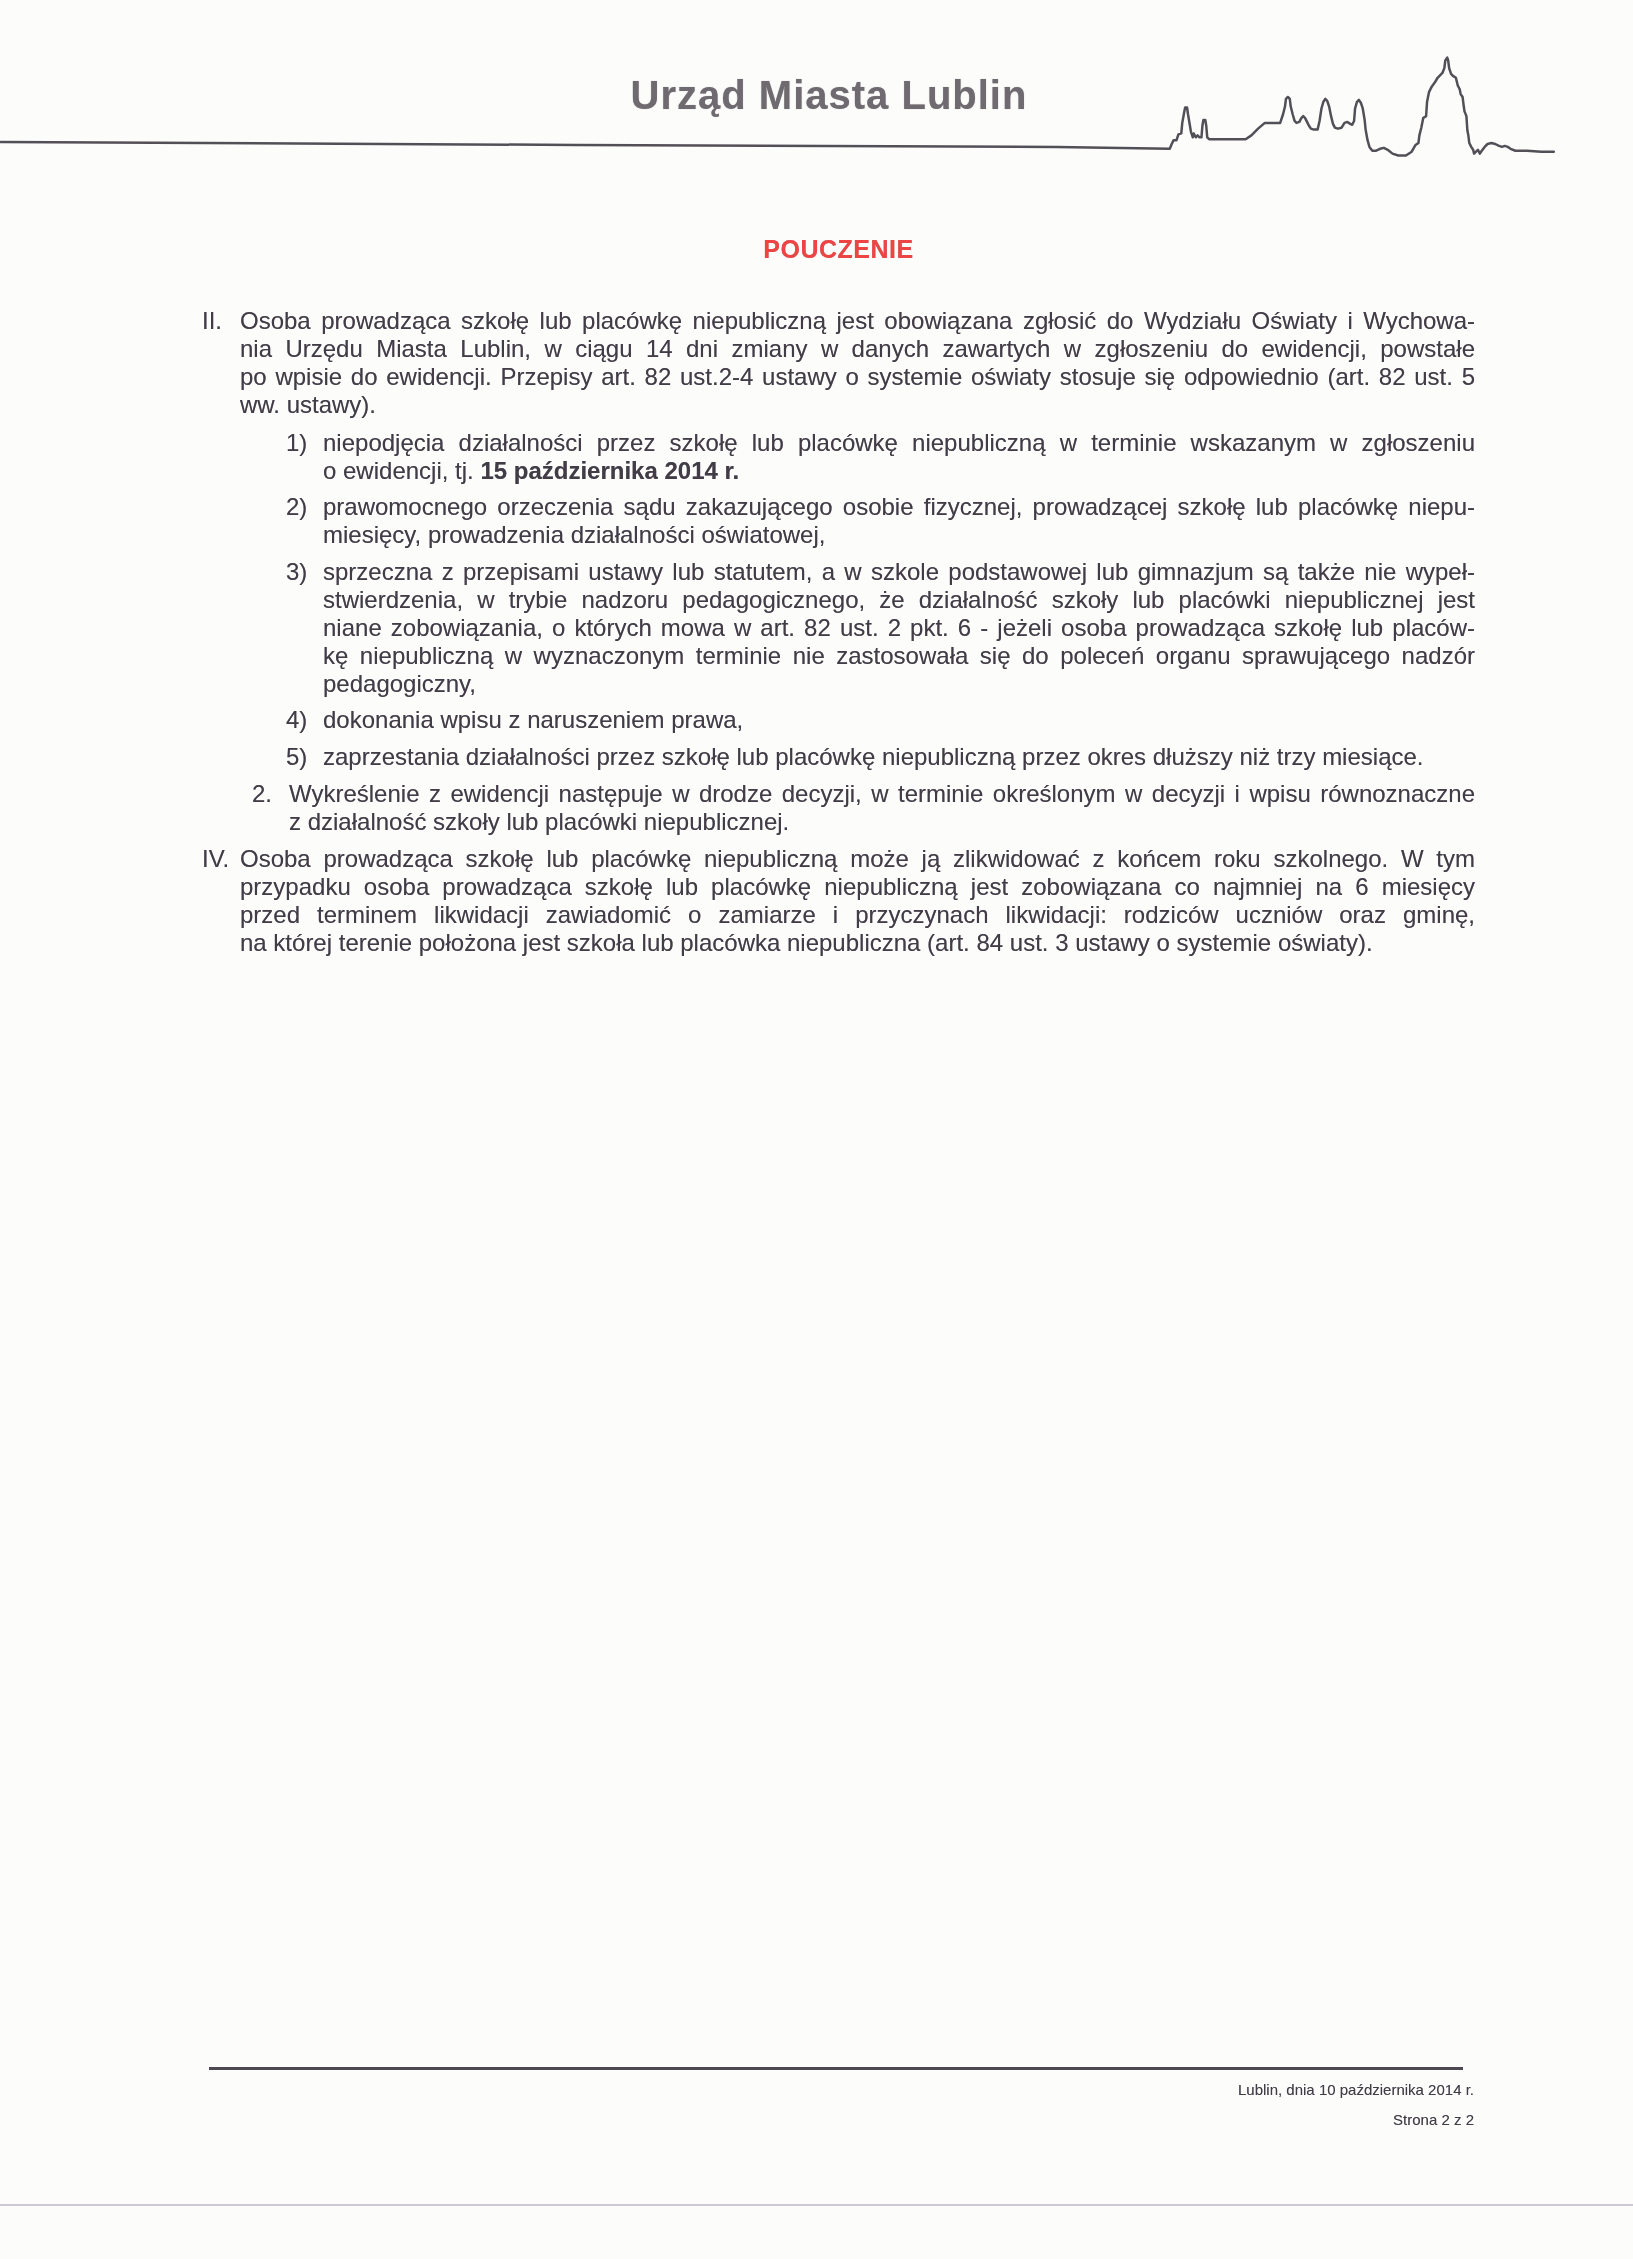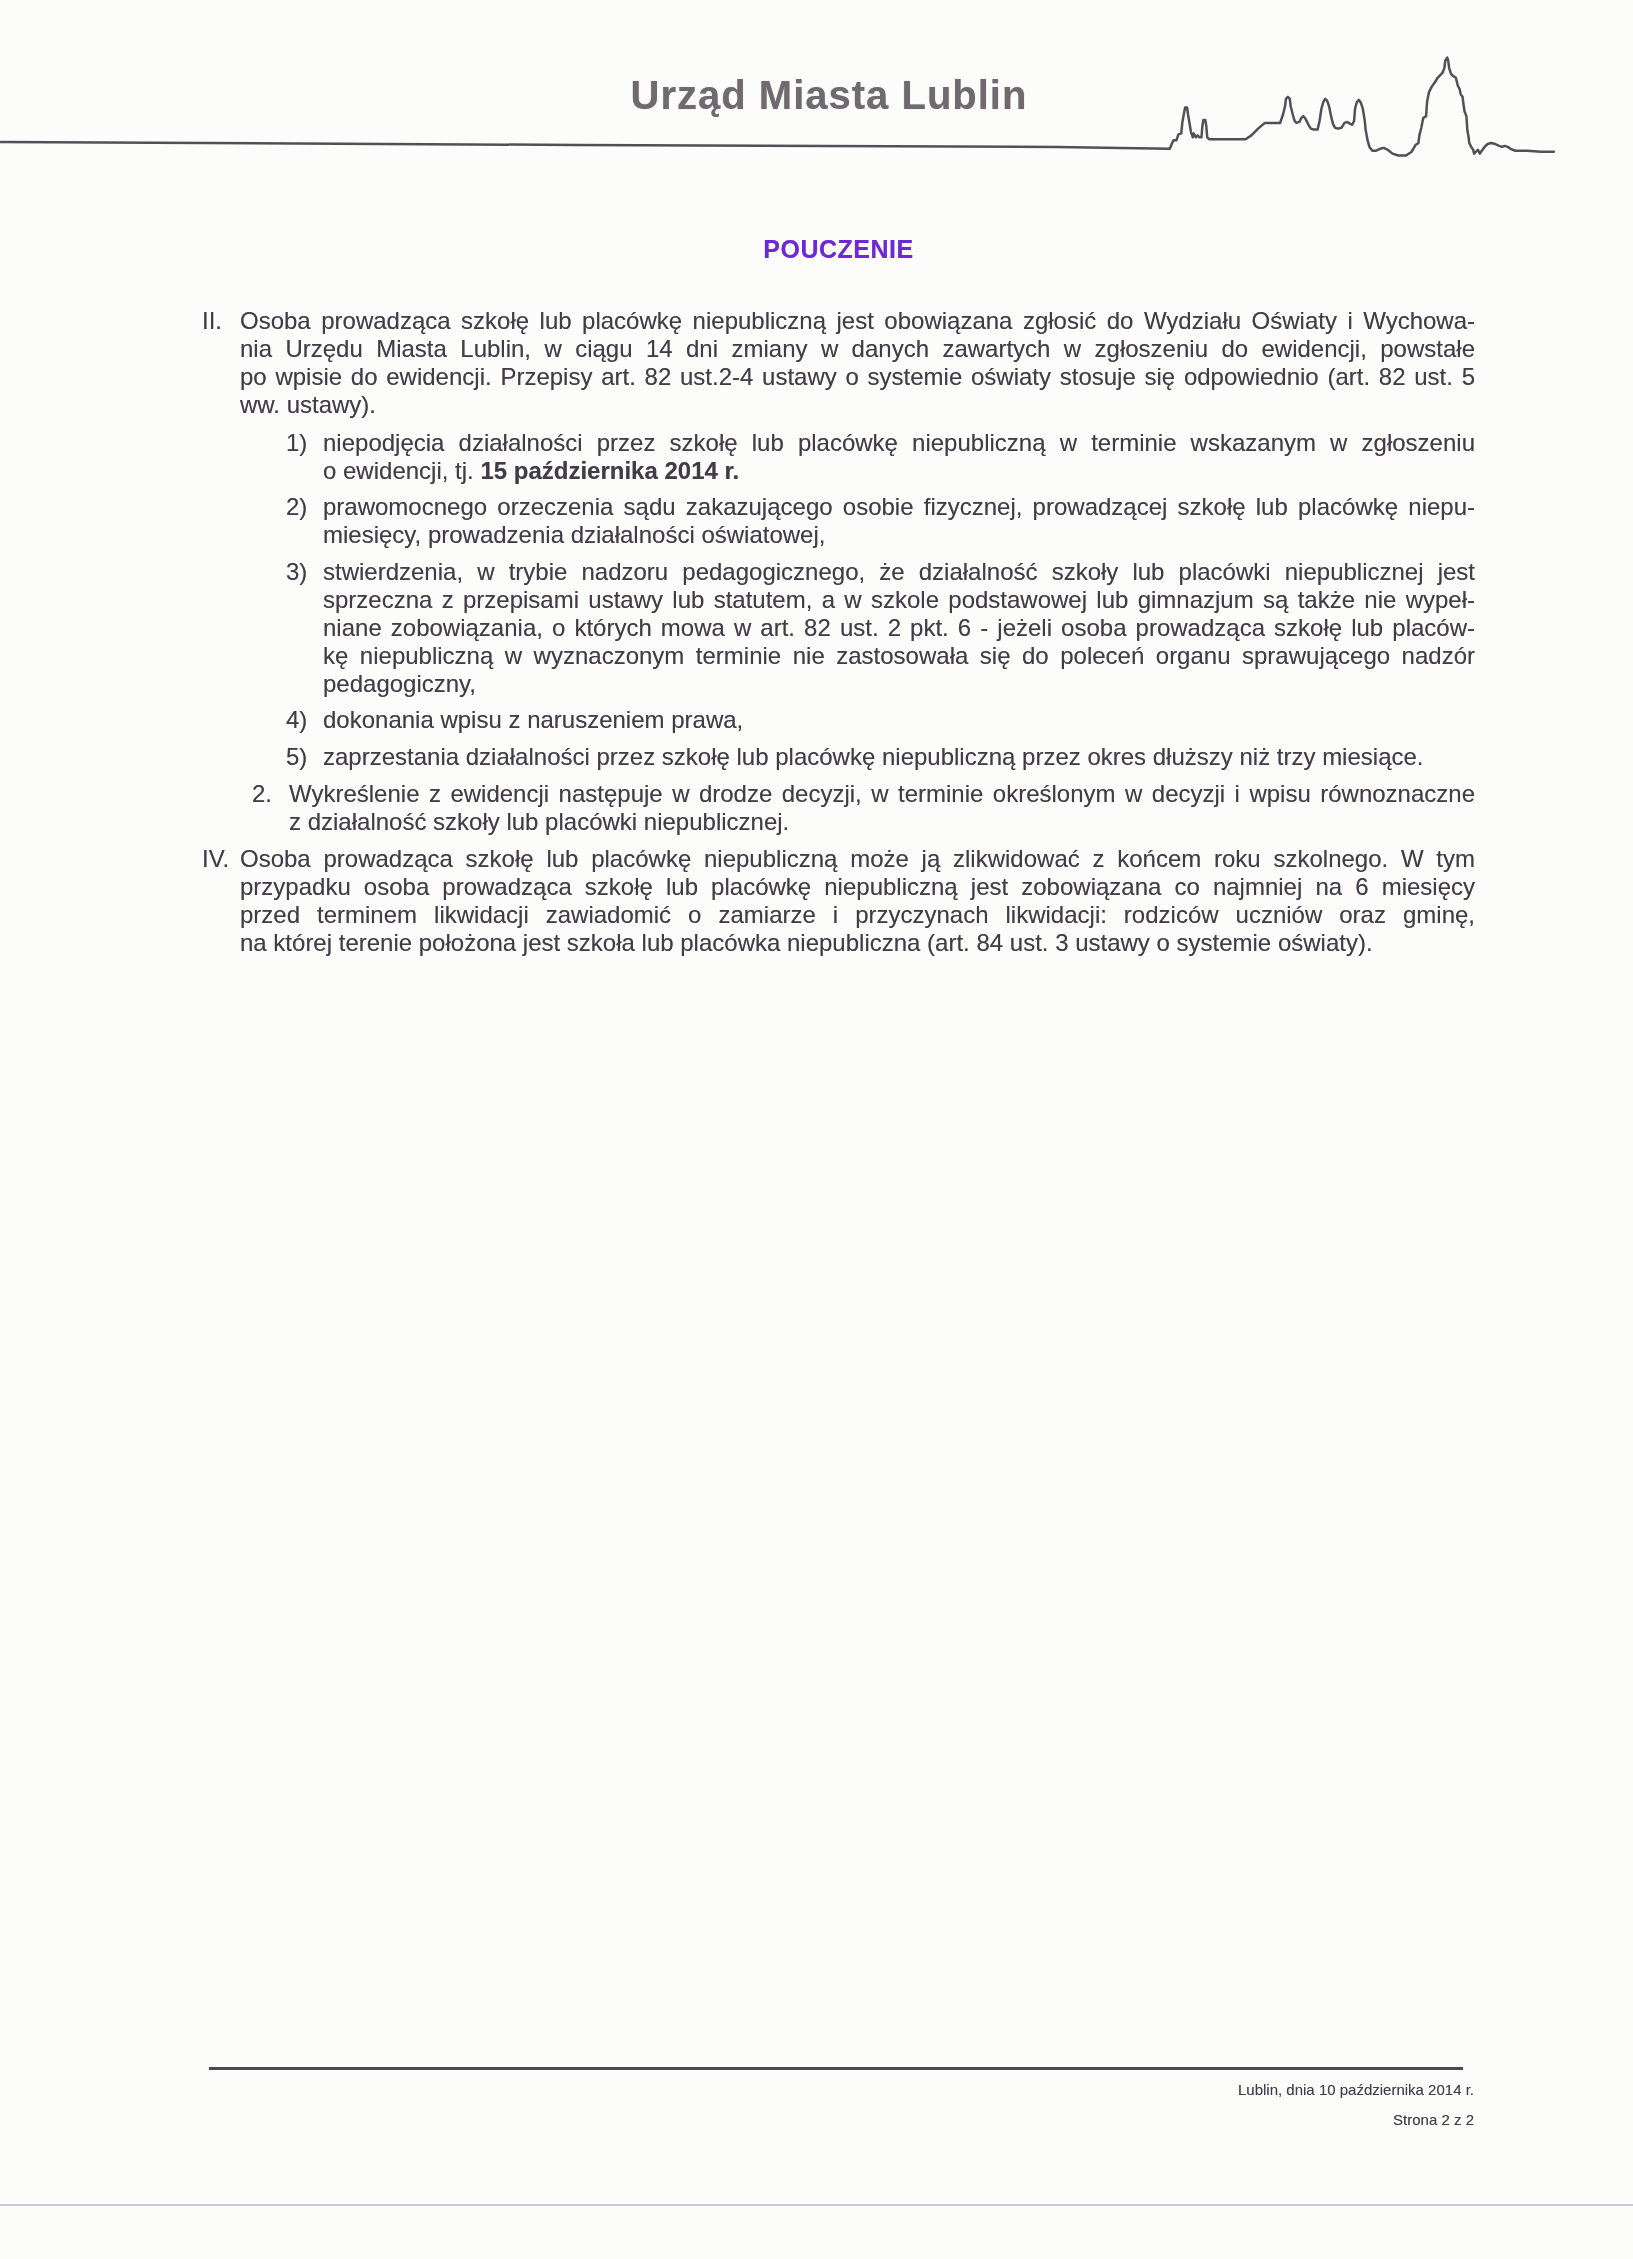--- a/index.html
+++ b/index.html
@@ -15,21 +15,21 @@
   .header-title{
     position:absolute;left:0;top:73px;width:1658px;text-align:center;
     font-size:40px;font-weight:bold;letter-spacing:1px;color:#6e6a70;
     text-shadow:0 0 1px rgba(110,106,112,.55);
   }
   .header-svg{position:absolute;left:0;top:0;width:1633px;height:192px}
 
   
   .doc-heading{
     position:absolute;left:202px;top:235px;width:1273px;text-align:center;
-    font-size:25px;font-weight:bold;letter-spacing:0.5px;color:#6d28d9;
+    font-size:25px;font-weight:bold;letter-spacing:0.5px;color:#ef4444;
     text-shadow:0 0 0.6px rgba(73,67,78,.5);
   }
 
   
   .content{
     position:absolute;left:202px;top:307px;width:1273px;
     font-size:24px;line-height:28px;
     text-shadow:0 0 0.6px rgba(66,60,71,.45);
   }
   .content .jline{text-align:justify;text-align-last:justify}
@@ -113,22 +113,22 @@
         <span class="num">2)</span>
         <div class="ibody">
             <div class="jline">prawomocnego orzeczenia sądu zakazującego osobie fizycznej, prowadzącej szkołę lub placówkę niepu-</div>
             <div>miesięcy, prowadzenia działalności oświatowej,</div>
           </div>
       </div>
 
       <div class="item">
         <span class="num">3)</span>
         <div class="ibody">
+            <div class="jline">sprzeczna z przepisami ustawy lub statutem, a w szkole podstawowej lub gimnazjum są także nie wypeł-</div>
             <div class="jline">stwierdzenia, w trybie nadzoru pedagogicznego, że działalność szkoły lub placówki niepublicznej jest</div>
-            <div class="jline">sprzeczna z przepisami ustawy lub statutem, a w szkole podstawowej lub gimnazjum są także nie wypeł-</div>
             <div class="jline">niane zobowiązania, o których mowa w art. 82 ust. 2 pkt. 6 - jeżeli osoba prowadząca szkołę lub placów-</div>
             <div class="jline">kę niepubliczną w wyznaczonym terminie nie zastosowała się do poleceń organu sprawującego nadzór</div>
             <div>pedagogiczny,</div>
           </div>
       </div>
 
       <div class="item">
         <span class="num">4)</span>
         <div class="ibody">
             <div>dokonania wpisu z naruszeniem prawa,</div>

